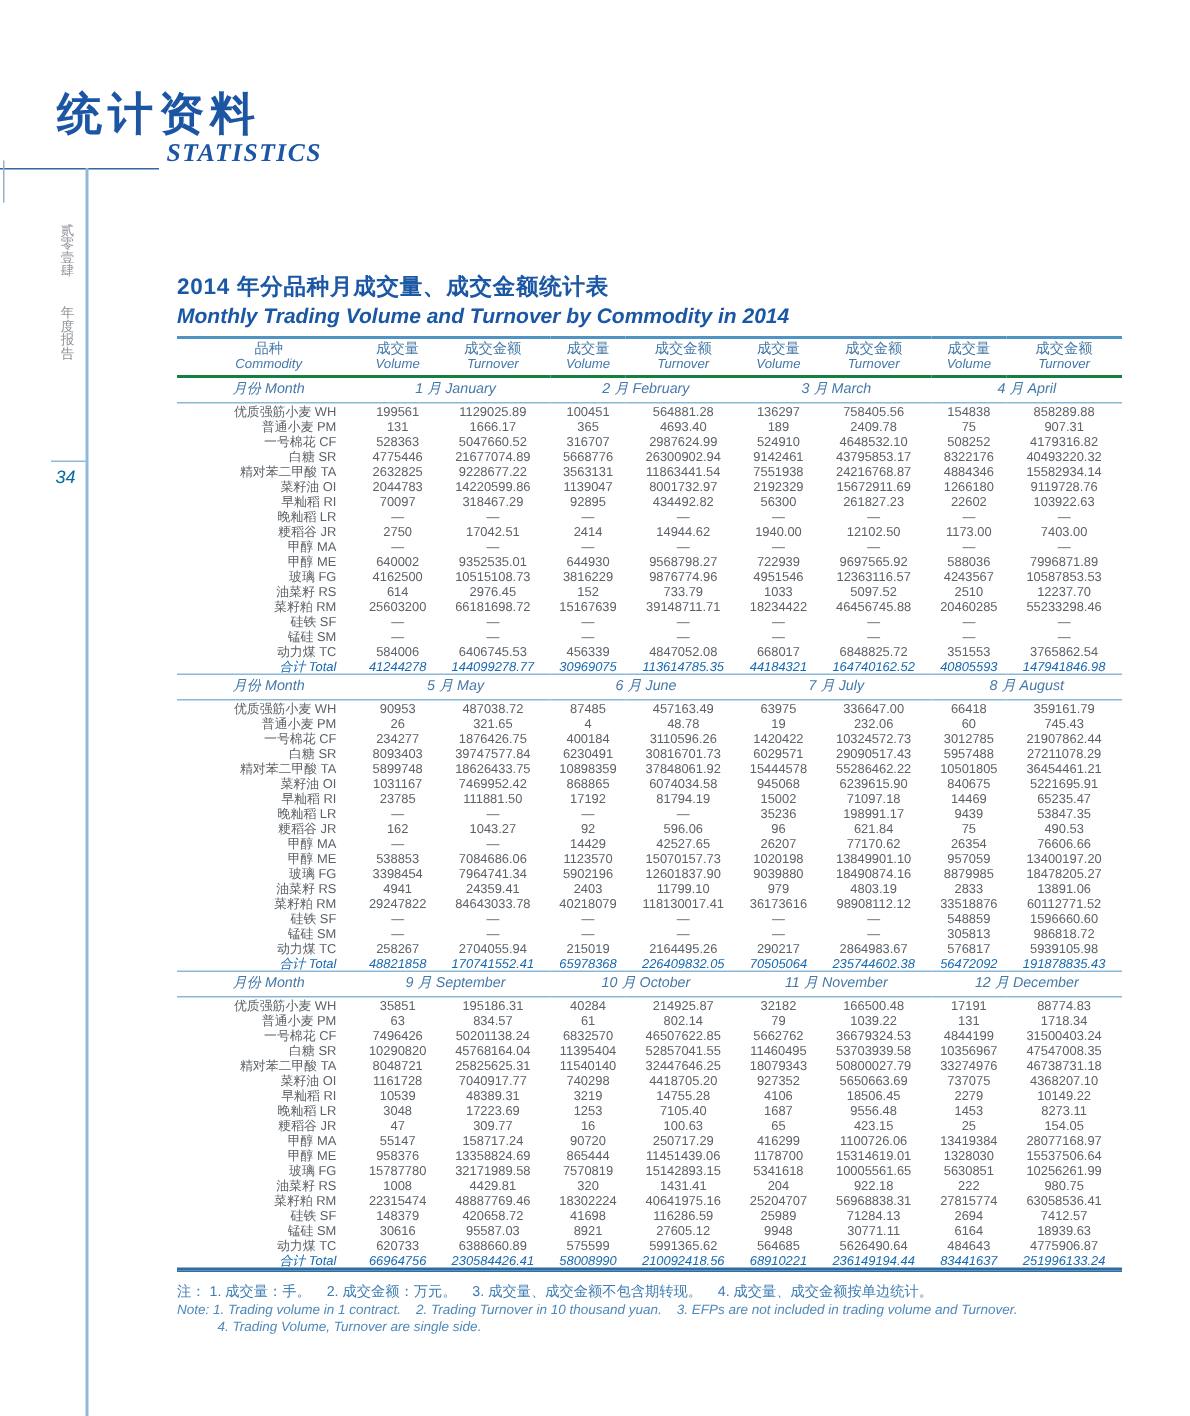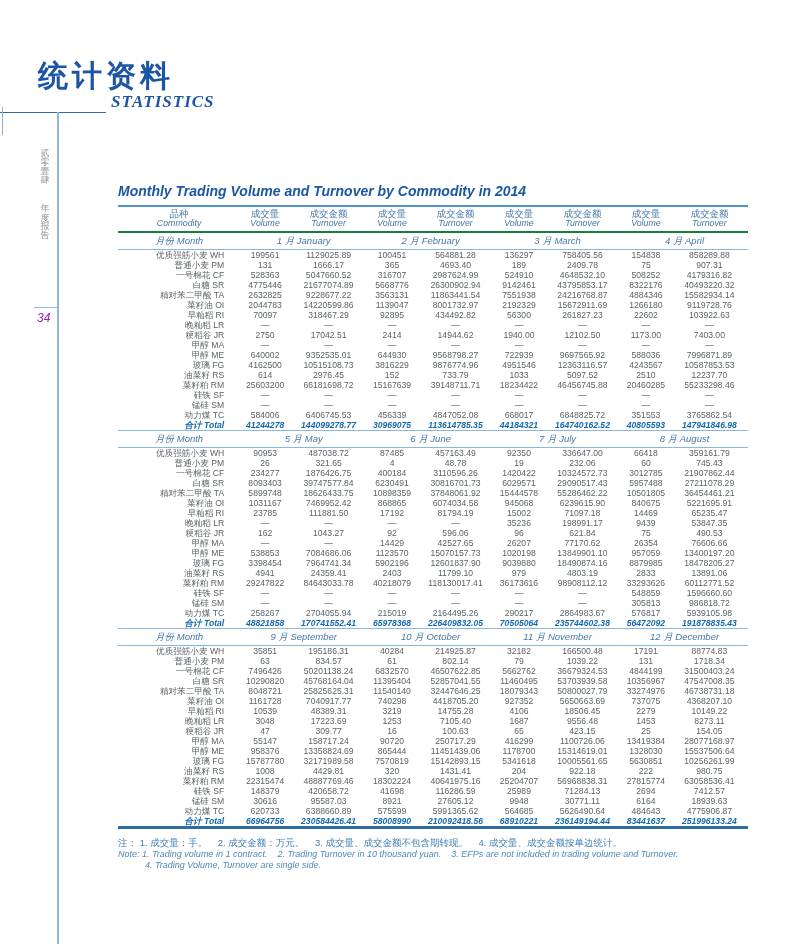--- a/index.html
+++ b/index.html
@@ -14,62 +14,63 @@
   .page-title-en { position:absolute; left:111px; top:92px; font-size:17px; font-weight:bold;
     font-style:italic; color:#1c55a3; letter-spacing:1px;
     font-family:"Liberation Serif","DejaVu Serif",serif; }
   .header-line { position:absolute; left:0; top:112px; width:106px; height:1px; background:#35689e; }
   .edge-line   { position:absolute; left:2px; top:107px; width:1px; height:28px; background:#9ab0c4; }
   .sidebar-line{ position:absolute; left:57px; top:112px; width:2px; height:832px; background:#8fb8d9; }
   .sidebar-year{ position:absolute; left:38px; top:141px; width:14px;
     writing-mode:vertical-lr; text-orientation:upright;
     font-size:9px; color:#8e9297; letter-spacing:9px; }
   .pagenum-line{ position:absolute; left:34px; top:307px; width:23px; height:1px; background:#8fb8d9; }
-  .page-number { position:absolute; left:37px; top:311px; font-size:12px; color:#a21caf;
+  .page-number { position:absolute; left:37px; top:311px; font-size:12px; color:#0369a1;
     font-style:italic; }
   
   .content { position:absolute; left:118px; top:182px; width:630px; }
   .tbl-title-zh { font-size:15px; font-weight:bold; color:#1a57a4; letter-spacing:0.5px; }
   .tbl-title-en { font-size:14px; font-weight:bold; font-style:italic; color:#1a57a4;
     margin-top:1px; margin-bottom:6px; }
   table { width:100%; border-collapse:collapse; table-layout:fixed;
     border-top:2px solid #4f94c4; }
   col.c-com  { width:19.4%; }
   col.c-vol  { width:7.9%;  }
   col.c-turn { width:12.25%; }
   thead th { font-weight:normal; color:#4478a8; padding:2px 0 2px;
     border-bottom:2px solid #15803d; line-height:1.08; }
   thead th .zh { font-size:9.5px; }
   thead th .en { font-size:8.8px; font-style:italic; }
   tr.month-row td { color:#4478a8; font-size:9.5px; font-style:italic; text-align:center;
     padding:3px 0 3px; border-top:1px solid #8ab8da; border-bottom:1px solid #8ab8da; }
   td { font-size:8.6px; color:#5c6268; text-align:center; height:10px; line-height:10px;
     padding:0; white-space:nowrap; overflow:hidden; }
   td.com { text-align:right; padding-right:16px; }
-  tr.total-row td { color:#1668af; font-weight:bold; font-style:italic; }
+  tr.total-row td { color:#1668af; font-weight:normal; font-style:italic; }
   .bottom-rule { border-top:2px solid #2e6da4; border-bottom:1px solid #2e6da4; height:3px; }
   .notes { margin-top:8px; }
   .note-zh  { font-size:9.5px; color:#3e7db3; white-space:pre-wrap; line-height:1.25; }
   .note-en  { font-size:9px; color:#4f89ba; font-style:italic; white-space:pre-wrap; line-height:1.25; }
   .note-en2 { margin-left:27px; }
 </style>
 </head>
 <body>
 
 <div class="page-title-zh">统计资料</div>
 <div class="header-line"></div>
 <div class="page-title-en">STATISTICS</div>
 
 <div class="edge-line"></div>
 <div class="sidebar-line"></div>
 <div class="sidebar-year">贰零壹肆·年度报告</div>
 <div class="pagenum-line"></div>
 <div class="page-number">34</div>
 
 <div class="content">
+  <div class="tbl-title-zh">2014 年分品种月成交量、成交金额统计表</div>
   <div class="tbl-title-en">Monthly Trading Volume and Turnover by Commodity in 2014</div>
 
   <table id="stats-table">
     <colgroup>
       <col class="c-com">
       <col class="c-vol">
         <col class="c-turn">
       <col class="c-vol">
         <col class="c-turn">
       <col class="c-vol">
@@ -331,21 +332,21 @@
           <td colspan="2">6 月 June</td>
           <td colspan="2">7 月 July</td>
           <td colspan="2">8 月 August</td>
         </tr>
         <tr>
           <td class="com">优质强筋小麦 WH</td>
           <td>90953</td>
           <td>487038.72</td>
           <td>87485</td>
           <td>457163.49</td>
-          <td>92350</td>
+          <td>63975</td>
           <td>336647.00</td>
           <td>66418</td>
           <td>359161.79</td>
         </tr>
         <tr>
           <td class="com">普通小麦 PM</td>
           <td>26</td>
           <td>321.65</td>
           <td>4</td>
           <td>48.78</td>
@@ -476,21 +477,21 @@
           <td>13891.06</td>
         </tr>
         <tr>
           <td class="com">菜籽粕 RM</td>
           <td>29247822</td>
           <td>84643033.78</td>
           <td>40218079</td>
           <td>118130017.41</td>
           <td>36173616</td>
           <td>98908112.12</td>
-          <td>33293626</td>
+          <td>33518876</td>
           <td>60112771.52</td>
         </tr>
         <tr>
           <td class="com">硅铁 SF</td>
           <td>—</td>
           <td>—</td>
           <td>—</td>
           <td>—</td>
           <td>—</td>
           <td>—</td>

